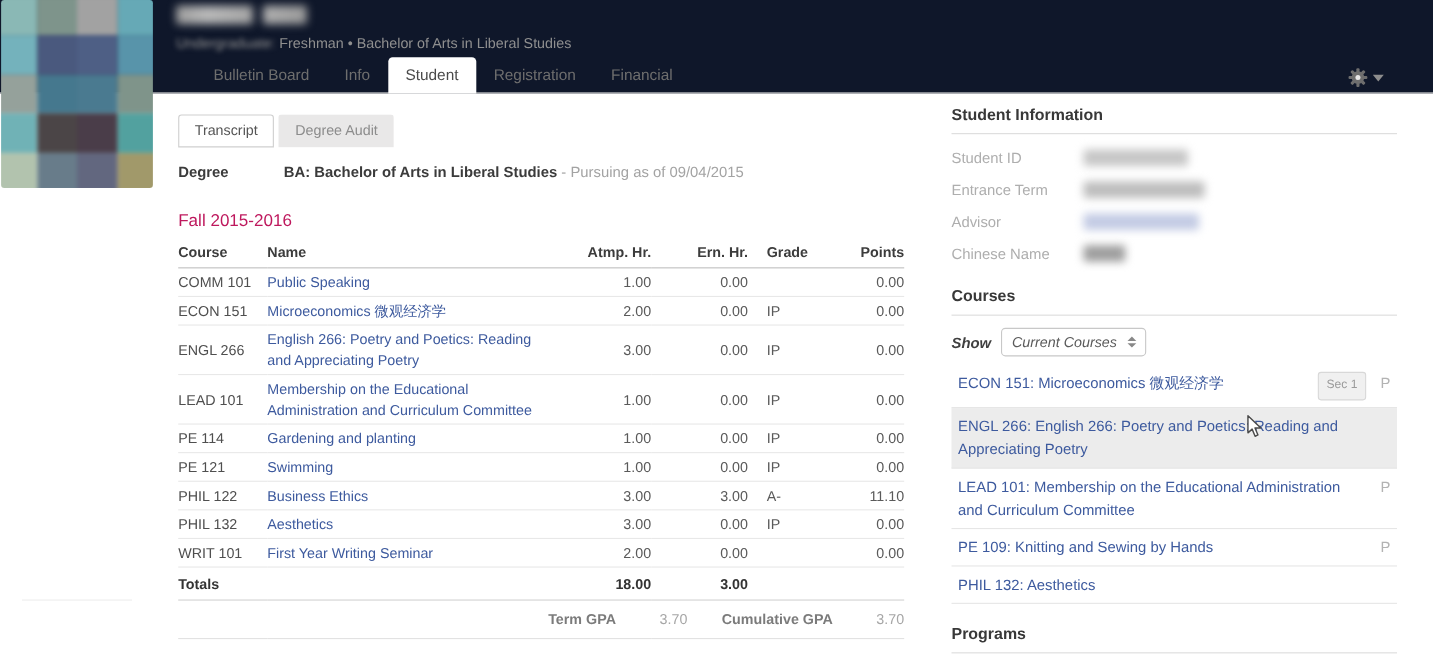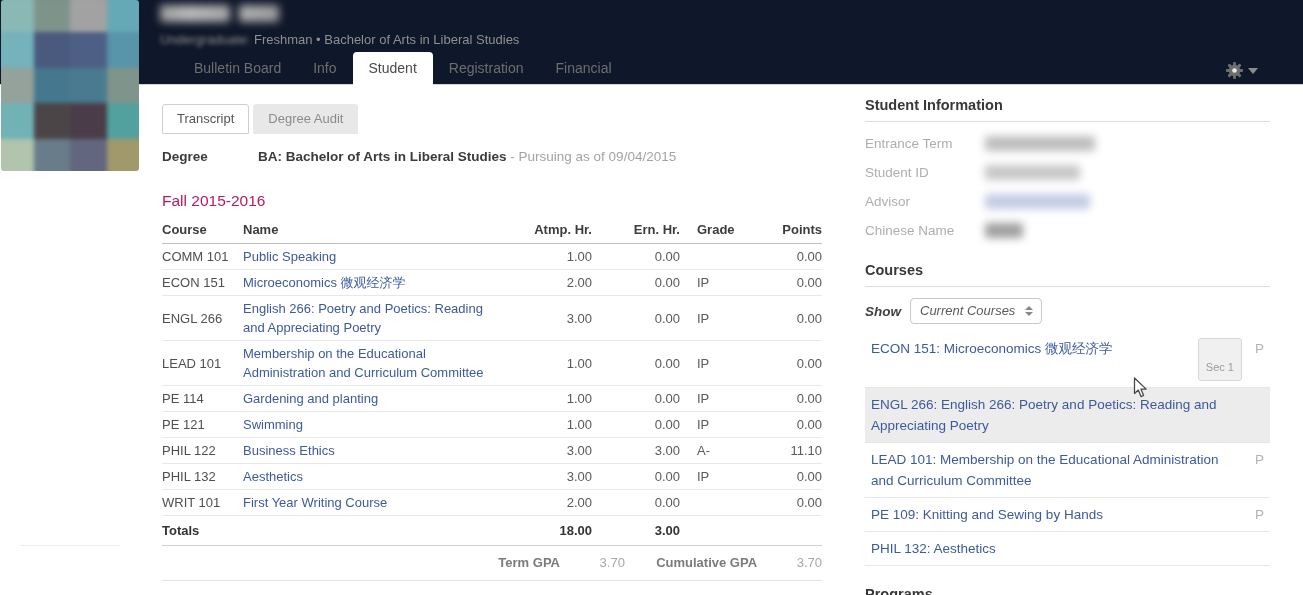--- a/index.html
+++ b/index.html
@@ -67,21 +67,21 @@
   .show-row { display:flex; align-items:center; gap:9px; margin:11px 0 8px;font-style:italic; }
   .show-label { font-size:13.5px; font-weight:bold; color:#3f3f3f; }
   .select-box { position:relative; background:#fff; border:1px solid #c8c8c8; border-radius:4px; padding:4px 26px 5px 9px; font-size:13px; color:#5a5a5a; cursor:pointer; min-width:128px; }
   .select-arrows { position:absolute; right:8px; top:50%; transform:translateY(-50%); display:flex; flex-direction:column; gap:2px; }
   .select-arrows .up { width:0;height:0;border-left:4px solid transparent;border-right:4px solid transparent;border-bottom:4px solid #888; }
   .select-arrows .dn { width:0;height:0;border-left:4px solid transparent;border-right:4px solid transparent;border-top:4px solid #888; }
 
   .course-item { display:flex; align-items:flex-start; padding:6px 6px; border-bottom:1px solid #e6e6e6; font-size:13.5px; line-height:21px; }
   .course-item.highlighted { background:#ececec; }
   .course-link { flex:1; color:#3d5a9e; cursor:pointer; }
-  .sec-badge { background:#f0f0f0; border:1px solid #d8d8d8; border-radius:3px; font-size:11px; color:#9a9a9a; padding:18px 7px 2px; margin-left:8px; white-space:nowrap; align-self:center; }
+  .sec-badge { background:#f0f0f0; border:1px solid #d8d8d8; border-radius:3px; font-size:11px; color:#9a9a9a; padding:1px 7px 2px; margin-left:8px; white-space:nowrap; align-self:center; }
   .course-flag { width:14px; text-align:right; color:#b3b3b3; margin-left:8px; }
 
   .programs-section { margin-top:20px; }
 
   .stub-line { position:absolute; left:20px; top:545px; width:100px; height:1px; background:#ededed; }
 
   .cursor { position:absolute; left:1133px; top:377px; pointer-events:none; z-index:50; }
 </style>
 </head>
 <body>
@@ -239,21 +239,21 @@
         <tr>
     <td class="course">PHIL 132</td>
     <td class="cname"><a>Aesthetics</a></td>
     <td class="num">3.00</td>
     <td class="num">0.00</td>
     <td class="grade">IP</td>
     <td class="num">0.00</td>
   </tr>
         <tr>
     <td class="course">WRIT 101</td>
-    <td class="cname"><a>First Year Writing Course</a></td>
+    <td class="cname"><a>First Year Writing Seminar</a></td>
     <td class="num">2.00</td>
     <td class="num">0.00</td>
     <td class="grade"></td>
     <td class="num">0.00</td>
   </tr>
       </tbody>
     <tbody>
       <tr class="row-totals">
         <td>Totals</td>
         <td></td>
@@ -272,26 +272,26 @@
         </td>
       </tr>
     </tbody>
   </table>
 </div>
 
 <div class="right-col">
   <div class="section-title">Student Information</div>
   <div id="info-fields">
       <div class="info-row">
+    <span class="info-label">Student ID</span>
+    <span class="blob" style="width: 95px; background: rgb(198, 198, 198);"></span>
+  </div>
+      <div class="info-row">
     <span class="info-label">Entrance Term</span>
     <span class="blob" style="width: 110px; background: rgb(189, 189, 189);"></span>
-  </div>
-      <div class="info-row">
-    <span class="info-label">Student ID</span>
-    <span class="blob" style="width: 95px; background: rgb(198, 198, 198);"></span>
   </div>
       <div class="info-row">
     <span class="info-label">Advisor</span>
     <span class="blob" style="width: 105px; background: rgb(195, 203, 228);"></span>
   </div>
       <div class="info-row">
     <span class="info-label">Chinese Name</span>
     <span class="blob" style="width: 38px; background: rgb(158, 158, 158);"></span>
   </div>
     </div>

